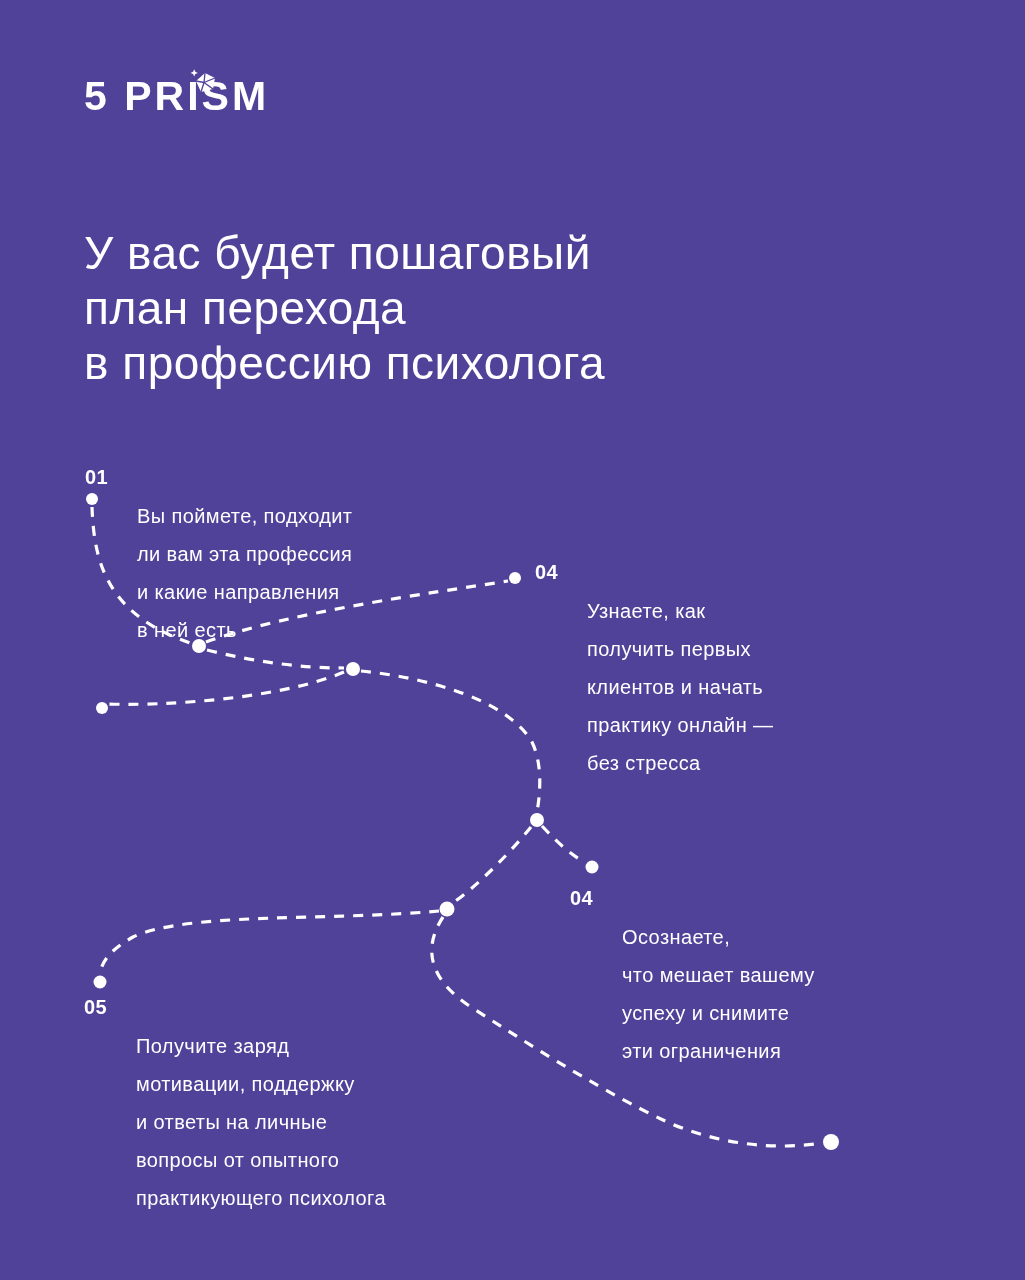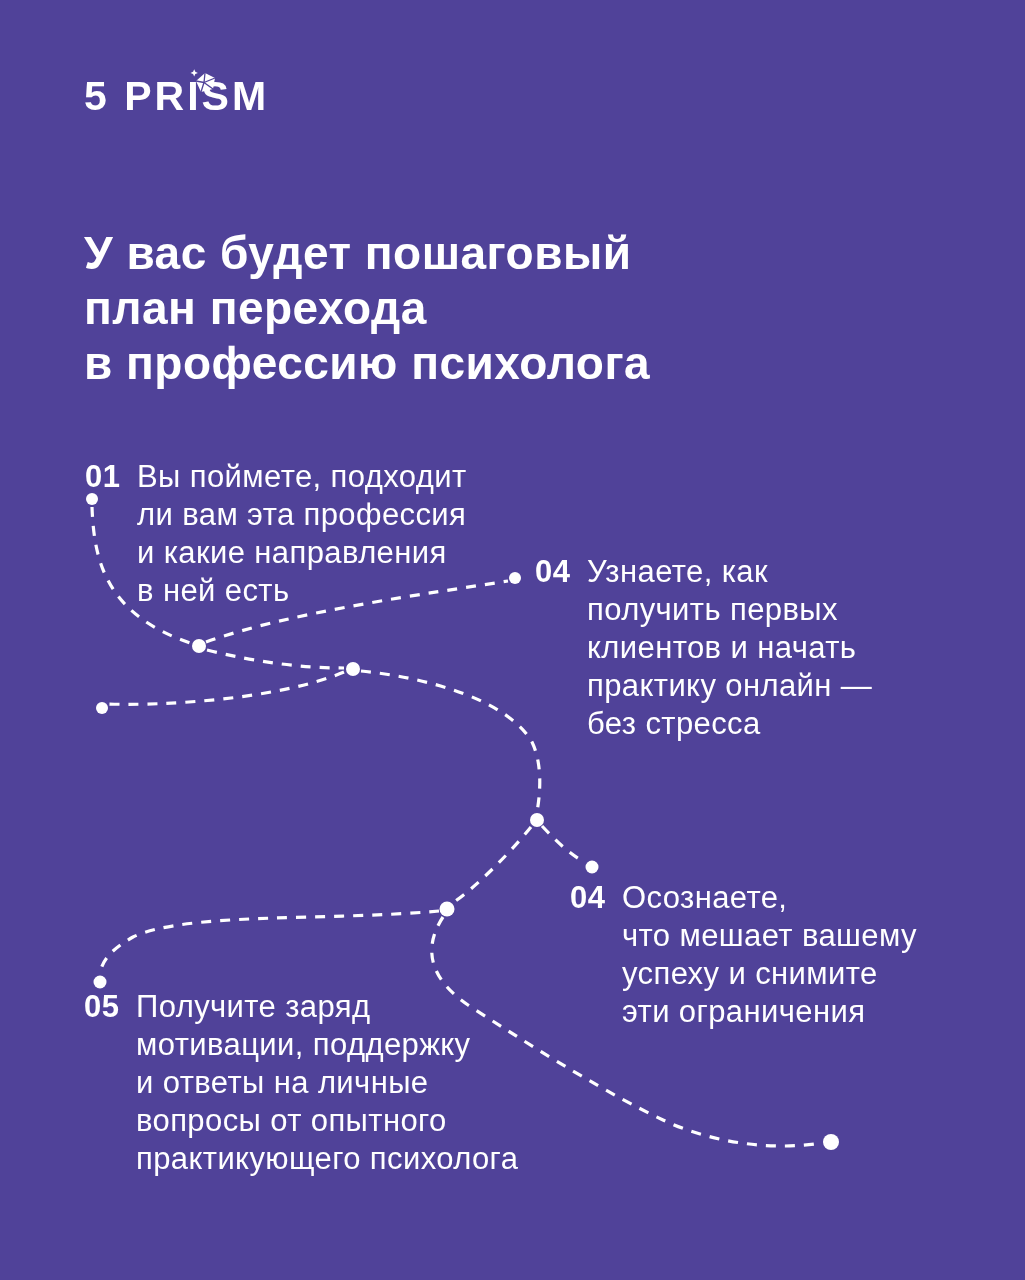--- a/index.html
+++ b/index.html
@@ -12,29 +12,29 @@
     color:#ffffff;
   }
   .logo{
     position:absolute;left:84px;top:76px;
     font-size:41px;font-weight:700;letter-spacing:3px;
     line-height:40px;white-space:nowrap;
   }
   .gem{position:absolute;left:188px;top:68px;width:32px;height:30px;}
   .headline{
     position:absolute;left:84px;top:226px;
-    font-size:46px;font-weight:700;line-height:55px;
+    font-size:46px;font-weight:400;line-height:55px;
     letter-spacing:0.5px;white-space:pre-line;
   }
   .step{
     position:absolute;display:flex;align-items:flex-start;
-    font-size:31px;line-height:38px;letter-spacing:0.4px;
+    font-size:20px;line-height:38px;letter-spacing:0.4px;
   }
   .step-number{font-weight:700;width:52px;flex:none;}
-  .step-text{white-space:pre-line;font-weight:400;}
+  .step-text{white-space:pre-line;font-weight:400;margin-top:39px;}
   .route{position:absolute;left:0;top:0;pointer-events:none;}
   .route path{
     fill:none;stroke:#ffffff;stroke-width:3.2;
     stroke-dasharray:10 9;stroke-linecap:butt;
   }
   .route circle{fill:#ffffff;stroke:none;}
 </style>
 </head>
 <body>
 

